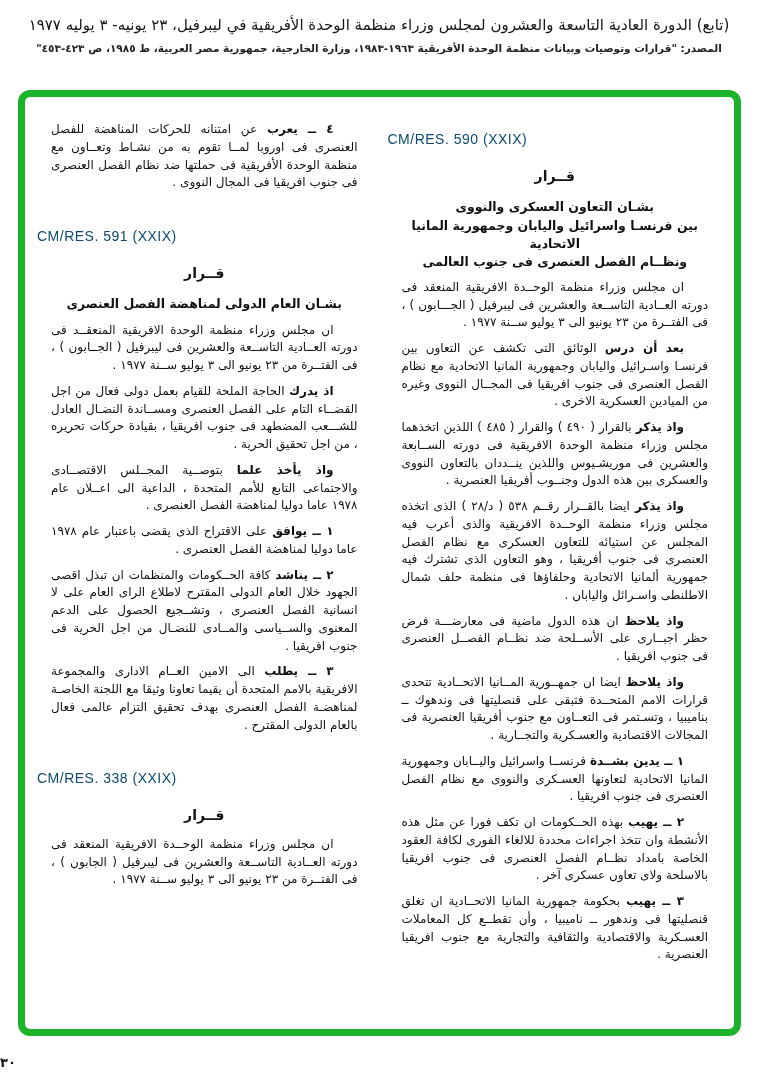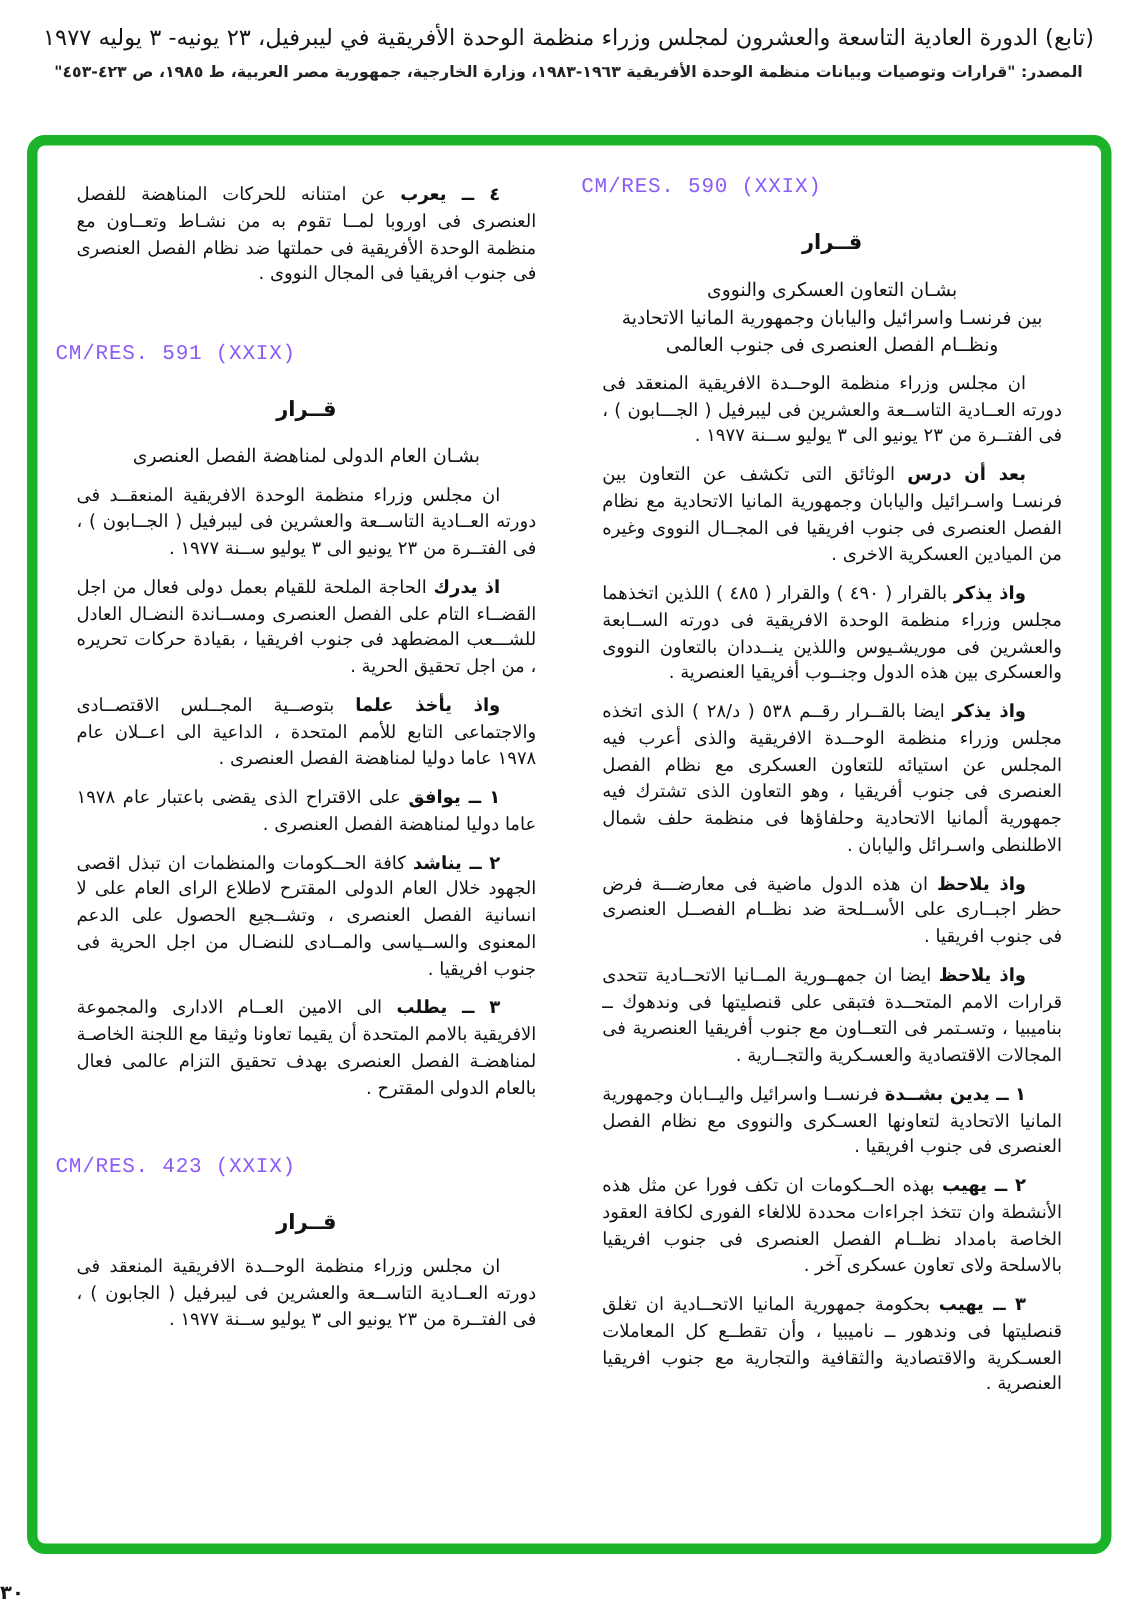--- a/index.html
+++ b/index.html
@@ -53,36 +53,36 @@
     flex: 1 1 0;
     direction: rtl;
     text-align: justify;
     font-size: 12px;
     line-height: 1.48;
     color: #111;
   }
   .res-id {
     direction: ltr;
     text-align: left;
-    font-family: Liberation Mono, monospace;
+    font-family: Liberation Sans, sans-serif;
     font-size: 14px;
     letter-spacing: 0.5px;
-    color: #8b5cf6;
-    margin: 6px 0 4px 0;
+    color: #0c4a6e;
+    margin: 20px 0 4px 0;
   }
   .res-id.gap-top { margin-top: 34px; }
   .res-title {
     text-align: center;
     font-weight: bold;
     font-size: 14px;
     margin: 16px 0 10px 0;
   }
   .res-subtitle {
     text-align: center;
-    font-weight: normal;
+    font-weight: bold;
     font-size: 12.5px;
     line-height: 1.45;
     margin: 12px 0 8px 0;
   }
   p.para {
     margin: 8px 14px;
     text-indent: 24px;
   }
   p.para b { font-weight: bold; }
   .page-number {
@@ -132,21 +132,21 @@
       <div class="res-id gap-top">CM/RES. 591 (XXIX)</div>
       <div class="res-title">قــرار</div>
       <div class="res-subtitle">بشـان العام الدولى لمناهضة الفصل العنصرى</div>
       <p class="para"><b></b><span>ان مجلس وزراء منظمة الوحدة الافريقية المنعقــد فى دورته العــادية التاســعة والعشرين فى ليبرفيل ( الجــابون ) ، فى الفتــرة من ٢٣ يونيو الى ٣ يوليو ســنة ١٩٧٧ .</span></p>
       <p class="para"><b>اذ يدرك</b><span> الحاجة الملحة للقيام بعمل دولى فعال من اجل القضــاء التام على الفصل العنصرى ومســاندة النضـال العادل للشـــعب المضطهد فى جنوب افريقيا ، بقيادة حركات تحريره ، من اجل تحقيق الحرية .</span></p>
       <p class="para"><b>واذ يأخذ علما</b><span> بتوصــية المجــلس الاقتصــادى والاجتماعى التابع للأمم المتحدة ، الداعية الى اعــلان عام ١٩٧٨ عاما دوليا لمناهضة الفصل العنصرى .</span></p>
       <p class="para"><b>١ ــ يوافق</b><span> على الاقتراح الذى يقضى باعتبار عام ١٩٧٨ عاما دوليا لمناهضة الفصل العنصرى .</span></p>
       <p class="para"><b>٢ ــ يناشد</b><span> كافة الحــكومات والمنظمات ان تبذل اقصى الجهود خلال العام الدولى المقترح لاطلاع الراى العام على لا انسانية الفصل العنصرى ، وتشــجيع الحصول على الدعم المعنوى والســياسى والمــادى للنضـال من اجل الحرية فى جنوب افريقيا .</span></p>
       <p class="para"><b>٣ ــ يطلب</b><span> الى الامين العــام الادارى والمجموعة الافريقية بالامم المتحدة أن يقيما تعاونا وثيقا مع اللجنة الخاصـة لمناهضـة الفصل العنصرى بهدف تحقيق التزام عالمى فعال بالعام الدولى المقترح .</span></p>
 
-      <div class="res-id gap-top">CM/RES. 423 (XXIX)</div>
+      <div class="res-id gap-top">CM/RES. 338 (XXIX)</div>
       <div class="res-title">قــرار</div>
       <p class="para"><b></b><span>ان مجلس وزراء منظمة الوحــدة الافريقية المنعقد فى دورته العــادية التاســعة والعشرين فى ليبرفيل ( الجابون ) ، فى الفتــرة من ٢٣ يونيو الى ٣ يوليو ســنة ١٩٧٧ .</span></p>
     </div>
 
   </div>
 </div>
 
 <div class="page-number">٣٠</div>
 
 </body></html>

